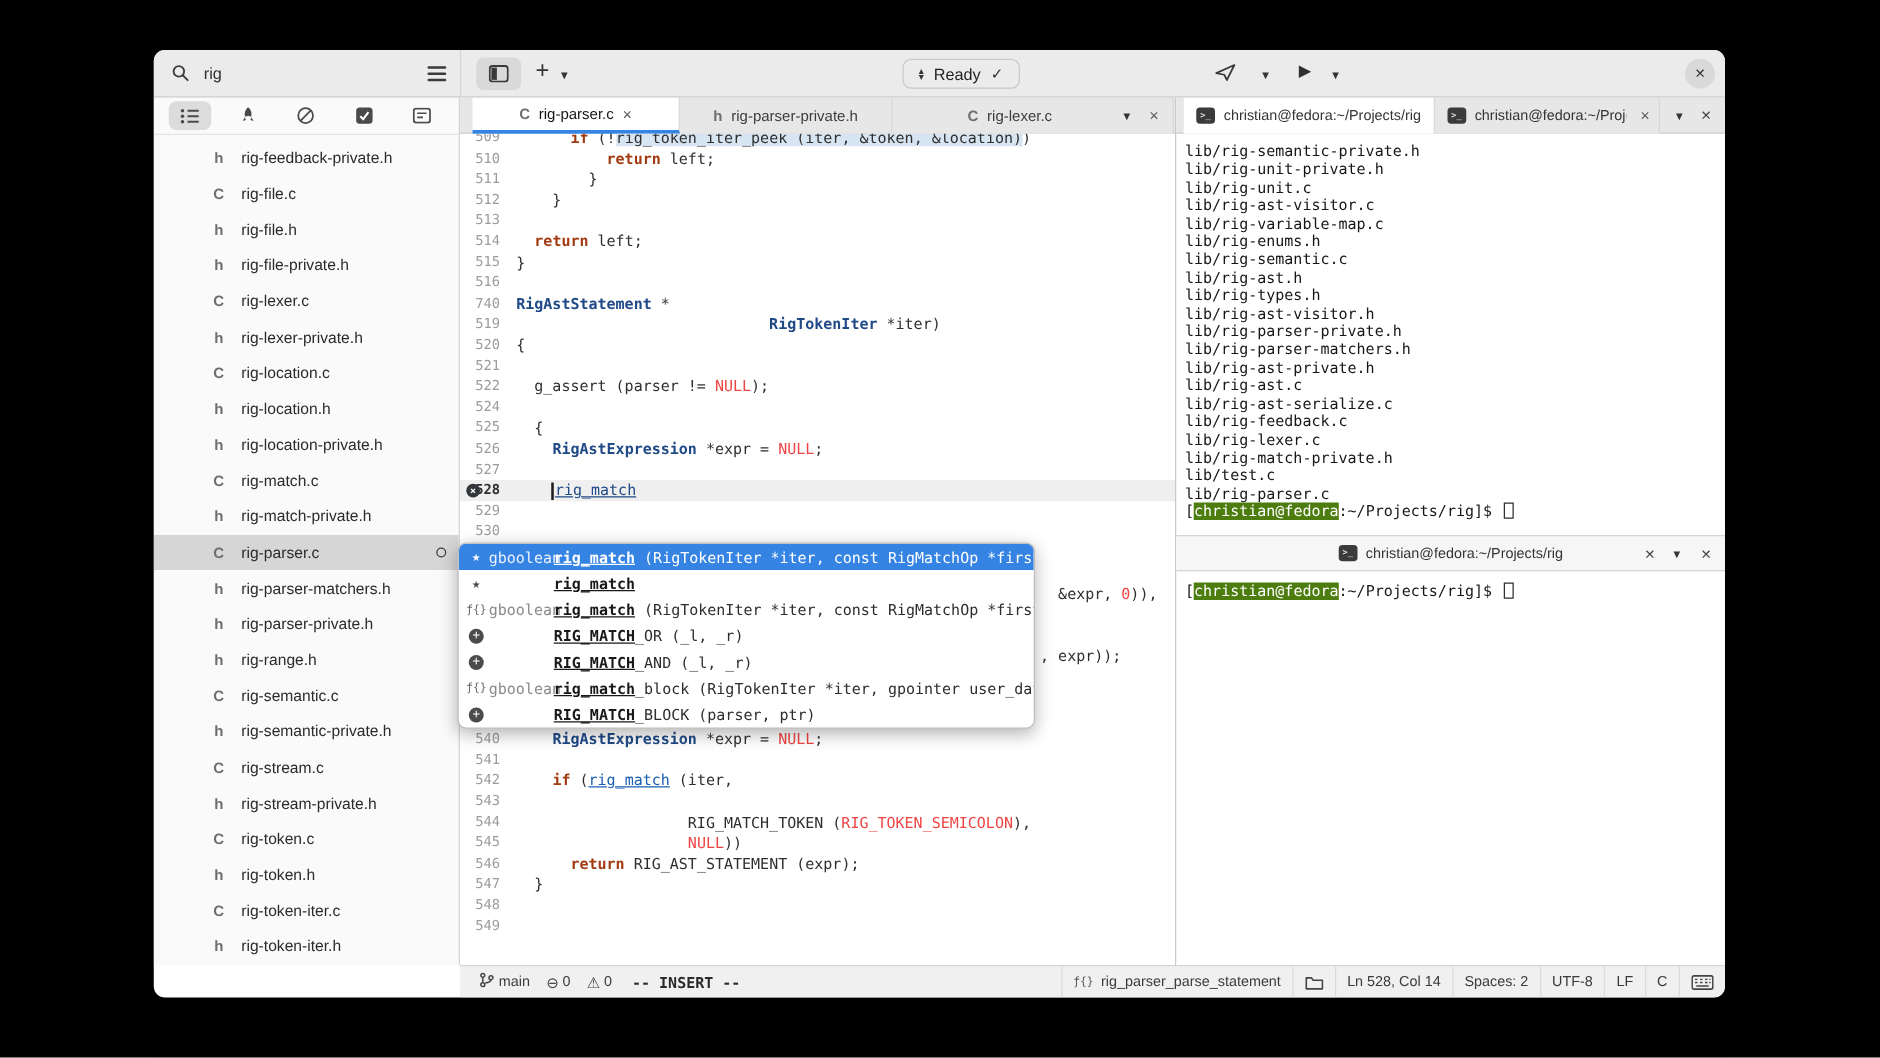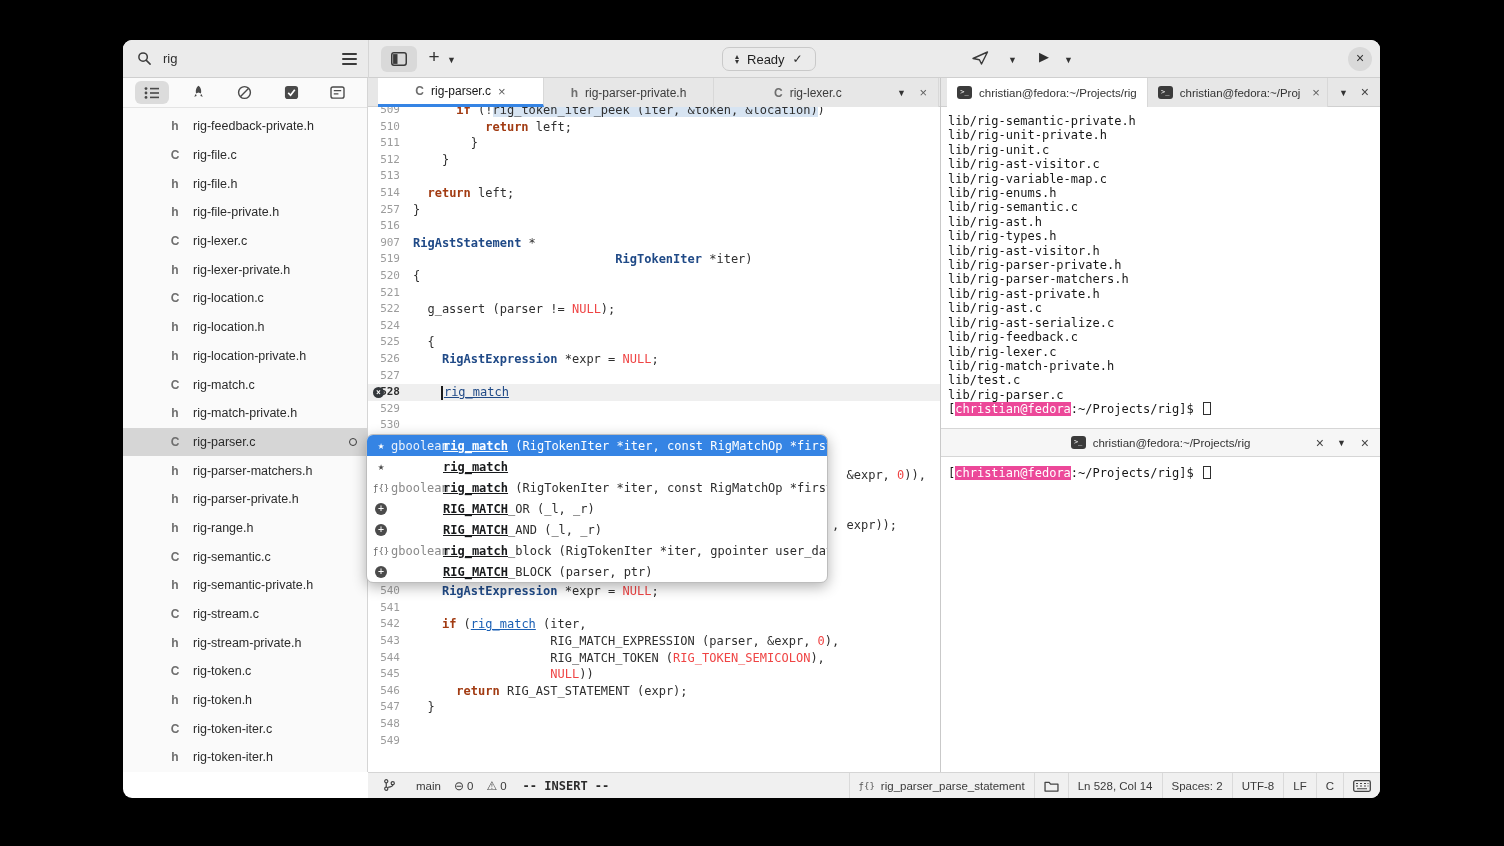--- a/index.html
+++ b/index.html
@@ -100,27 +100,27 @@
 .term-ic{width:15px;height:13px;background:#3b3b3b;border-radius:3px;color:#fff;font-size:7px;line-height:13px;text-align:center;font-family:"DejaVu Sans Mono",monospace;flex:none}
 .termbar-chev{position:absolute;right:32px;top:10px;font-size:9px;color:#333}
 .termbar-close{position:absolute;right:11px;top:6px;font-size:14px;color:#444}
 .termfont{font-family:"DejaVu Sans Mono","Liberation Mono",monospace;font-size:12px;line-height:14.4px;color:#171717}
 #term1{position:absolute;top:29px;left:0;right:0;height:321px;padding:7px 12px 0 7px;overflow:hidden}
 .term2-header{position:absolute;top:350px;left:0;right:0;height:29px;background:#f6f6f6;border-top:1px solid #d6d6d6;border-bottom:1px solid #d6d6d6;display:flex;align-items:center;justify-content:center;gap:7px;font-size:11.5px;color:#333}
 .hdr-close1{position:absolute;right:56px;font-size:14px;color:#444}
 .hdr-chev{position:absolute;right:34px;font-size:9px;color:#333}
 .hdr-close2{position:absolute;right:11px;font-size:14px;color:#444}
 #term2{position:absolute;top:379px;left:0;right:0;bottom:0;padding:9px 0 0 7px}
-.tuser{background:#ec4899;color:#fff}
+.tuser{background:#4d7c0f;color:#fff}
 .tcursor{display:inline-block;width:8px;height:13px;border:1px solid #2f2f2f;vertical-align:-2px;margin-left:2px}
 
 
 .statusbar{position:absolute;left:245px;right:0;bottom:0;height:26px;background:#f0f0f0;border-top:1px solid #d5d5d5;display:flex;align-items:center;font-size:11.5px;color:#3a3a3a;z-index:4}
 .sb-left{display:flex;align-items:center;padding-left:15px}
-.sb-branch-label{margin-left:20px}
+.sb-branch-label{margin-left:3px}
 .sb-glyph{font-size:12px;color:#444;margin-left:13px}
 .sb-count{margin-left:3px}
 .sb-mode{font-family:"DejaVu Sans Mono","Liberation Mono",monospace;font-size:12px;font-weight:bold;margin-left:16px;color:#2b2b2b}
 .sb-right{margin-left:auto;display:flex;align-items:stretch;height:100%}
 .sb-cell{display:flex;align-items:center;gap:6px;padding:0 9px;border-left:1px solid #dadada}
 .sb-func{font-size:9px;color:#555;font-family:"DejaVu Sans Mono",monospace}
 </style>
 </head>
 <body>
 
@@ -321,23 +321,23 @@
         <span class="tab-close">×</span>
       </div>
     </div>
     <div id="code">
         <div class="code-line"><span class="gutter"><span>509</span></span><span class="ltext"><span class="tok-p">      </span><span class="tok-k">if</span><span class="tok-p"> (!</span><span class="tok-hl">rig_token_iter_peek (iter, &amp;token, &amp;location)</span><span class="tok-p">)</span></span></div>
         <div class="code-line"><span class="gutter"><span>510</span></span><span class="ltext"><span class="tok-p">          </span><span class="tok-k">return</span><span class="tok-p"> left;</span></span></div>
         <div class="code-line"><span class="gutter"><span>511</span></span><span class="ltext"><span class="tok-p">        }</span></span></div>
         <div class="code-line"><span class="gutter"><span>512</span></span><span class="ltext"><span class="tok-p">    }</span></span></div>
         <div class="code-line"><span class="gutter"><span>513</span></span><span class="ltext"></span></div>
         <div class="code-line"><span class="gutter"><span>514</span></span><span class="ltext"><span class="tok-p">  </span><span class="tok-k">return</span><span class="tok-p"> left;</span></span></div>
-        <div class="code-line"><span class="gutter"><span>257</span></span><span class="ltext"><span class="tok-p">}</span></span></div>
+        <div class="code-line"><span class="gutter"><span>515</span></span><span class="ltext"><span class="tok-p">}</span></span></div>
         <div class="code-line"><span class="gutter"><span>516</span></span><span class="ltext"></span></div>
-        <div class="code-line"><span class="gutter"><span>907</span></span><span class="ltext"><span class="tok-t">RigAstStatement</span><span class="tok-p"> *</span></span></div>
+        <div class="code-line"><span class="gutter"><span>740</span></span><span class="ltext"><span class="tok-t">RigAstStatement</span><span class="tok-p"> *</span></span></div>
         <div class="code-line"><span class="gutter"><span>519</span></span><span class="ltext"><span class="tok-p">                            </span><span class="tok-t">RigTokenIter</span><span class="tok-p"> *iter)</span></span></div>
         <div class="code-line"><span class="gutter"><span>520</span></span><span class="ltext"><span class="tok-p">{</span></span></div>
         <div class="code-line"><span class="gutter"><span>521</span></span><span class="ltext"></span></div>
         <div class="code-line"><span class="gutter"><span>522</span></span><span class="ltext"><span class="tok-p">  g_assert (parser != </span><span class="tok-c">NULL</span><span class="tok-p">);</span></span></div>
         <div class="code-line"><span class="gutter"><span>524</span></span><span class="ltext"></span></div>
         <div class="code-line"><span class="gutter"><span>525</span></span><span class="ltext"><span class="tok-p">  {</span></span></div>
         <div class="code-line"><span class="gutter"><span>526</span></span><span class="ltext"><span class="tok-p">    </span><span class="tok-t">RigAstExpression</span><span class="tok-p"> *expr = </span><span class="tok-c">NULL</span><span class="tok-p">;</span></span></div>
         <div class="code-line"><span class="gutter"><span>527</span></span><span class="ltext"></span></div>
         <div class="code-line current"><span class="gutter"><span class="diag-badge">×</span><span>528</span></span><span class="ltext"><span class="tok-p">    </span><span class="caret"></span><span class="tok-u">rig_match</span></span></div>
         <div class="code-line"><span class="gutter"><span>529</span></span><span class="ltext"></span></div>
@@ -347,21 +347,21 @@
         <div class="code-line"><span class="gutter"><span>533</span></span><span class="ltext"><span class="tok-p">                                                            &amp;expr, </span><span class="tok-c">0</span><span class="tok-p">)),</span></span></div>
         <div class="code-line"><span class="gutter"><span>534</span></span><span class="ltext"></span></div>
         <div class="code-line"><span class="gutter"><span>535</span></span><span class="ltext"></span></div>
         <div class="code-line"><span class="gutter"><span>536</span></span><span class="ltext"><span class="tok-p">                                                          , expr));</span></span></div>
         <div class="code-line"><span class="gutter"><span>537</span></span><span class="ltext"></span></div>
         <div class="code-line"><span class="gutter"><span>538</span></span><span class="ltext"></span></div>
         <div class="code-line"><span class="gutter"><span>539</span></span><span class="ltext"><span class="tok-p">  {</span></span></div>
         <div class="code-line"><span class="gutter"><span>540</span></span><span class="ltext"><span class="tok-p">    </span><span class="tok-t">RigAstExpression</span><span class="tok-p"> *expr = </span><span class="tok-c">NULL</span><span class="tok-p">;</span></span></div>
         <div class="code-line"><span class="gutter"><span>541</span></span><span class="ltext"></span></div>
         <div class="code-line"><span class="gutter"><span>542</span></span><span class="ltext"><span class="tok-p">    </span><span class="tok-k">if</span><span class="tok-p"> (</span><span class="tok-f">rig_match</span><span class="tok-p"> (iter,</span></span></div>
-        <div class="code-line"><span class="gutter"><span>543</span></span><span class="ltext"><span class="tok-p">                   RIG_MATCH_EXPRESSION (parser, &amp;expr, </span><span class="tok-c">0</span><span class="tok-p">),</span></span></div>
+        <div class="code-line"><span class="gutter"><span>543</span></span></div>
         <div class="code-line"><span class="gutter"><span>544</span></span><span class="ltext"><span class="tok-p">                   RIG_MATCH_TOKEN (</span><span class="tok-c">RIG_TOKEN_SEMICOLON</span><span class="tok-p">),</span></span></div>
         <div class="code-line"><span class="gutter"><span>545</span></span><span class="ltext"><span class="tok-p">                   </span><span class="tok-c">NULL</span><span class="tok-p">))</span></span></div>
         <div class="code-line"><span class="gutter"><span>546</span></span><span class="ltext"><span class="tok-p">      </span><span class="tok-k">return</span><span class="tok-p"> RIG_AST_STATEMENT (expr);</span></span></div>
         <div class="code-line"><span class="gutter"><span>547</span></span><span class="ltext"><span class="tok-p">  }</span></span></div>
         <div class="code-line"><span class="gutter"><span>548</span></span><span class="ltext"></span></div>
         <div class="code-line"><span class="gutter"><span>549</span></span><span class="ltext"></span></div>
       </div>
   </div>
 
   <div class="terminal-area">

